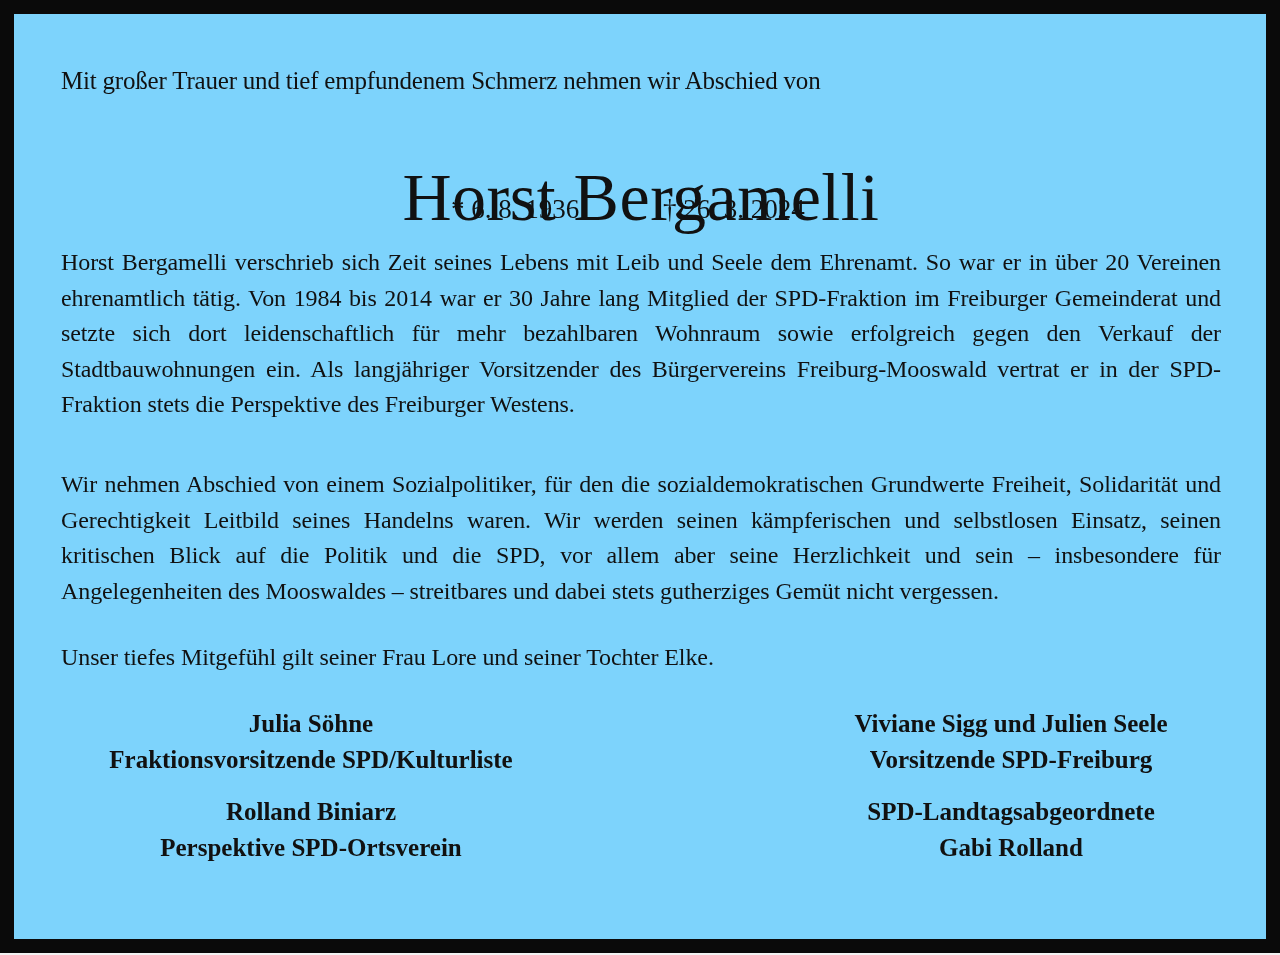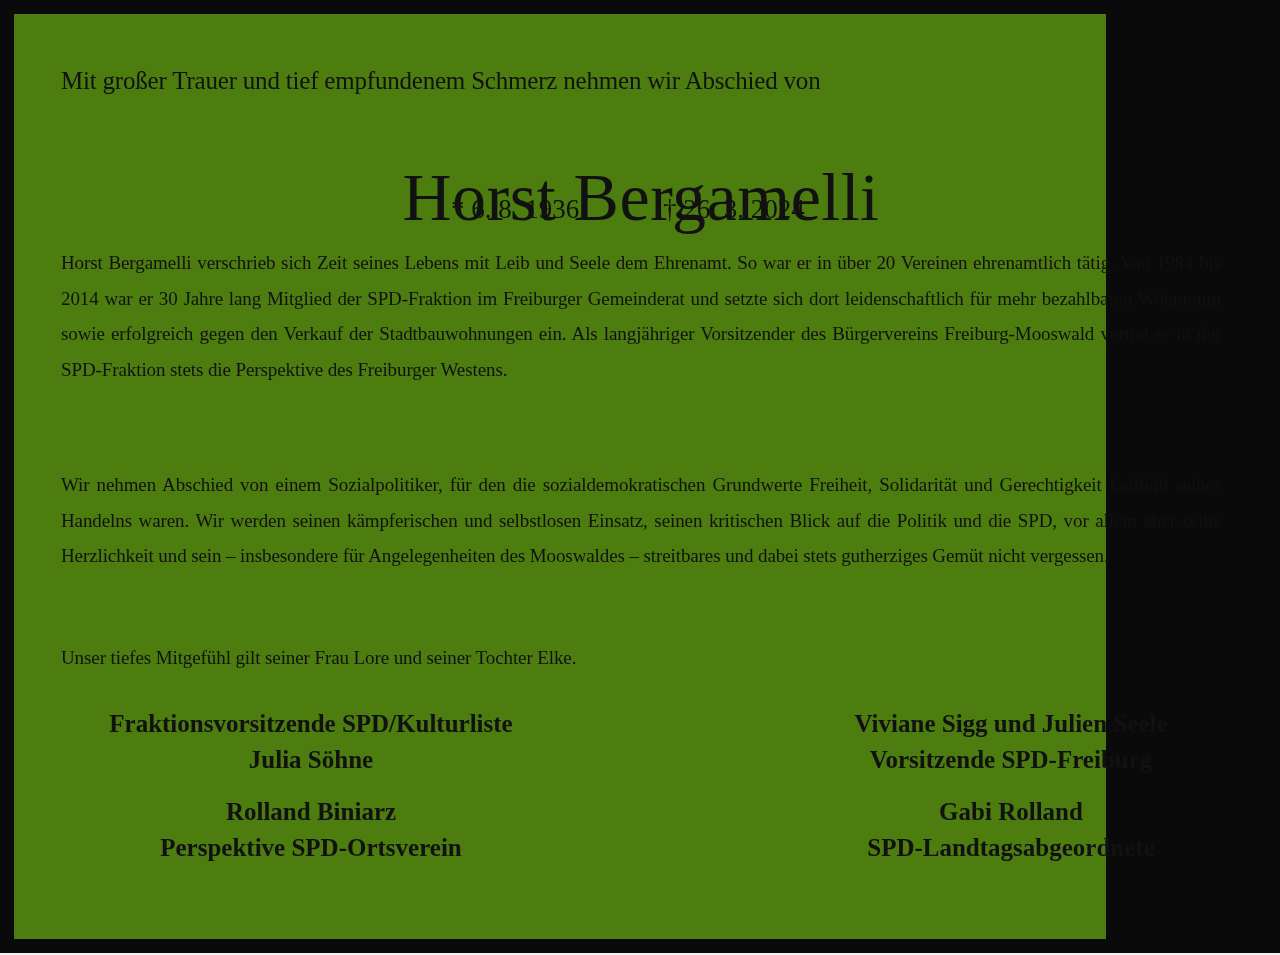--- a/index.html
+++ b/index.html
@@ -9,22 +9,22 @@
     font-family: "DejaVu Serif", "Liberation Serif", serif;
     color: #111;
   }
   .frame {
     position: absolute; left: 0; top: 0;
     width: 1280px; height: 953px;
     background: #0a0a0a;
   }
   .paper {
     position: absolute; left: 14px; top: 14px;
-    width: 1092px; height: 925px;
-    background: #4d7c0f;
+    width: 1252px; height: 925px;
+    background: #7dd3fc;
   }
   .content {
     position: absolute; left: 47px; top: 0; width: 1160px;
   }
   .intro {
     position: absolute; top: 53px; left: 0;
     font-family: "Liberation Serif", serif;
     font-size: 25px; letter-spacing: -0.2px;
     white-space: nowrap;
   }
@@ -36,21 +36,21 @@
   .dates {
     position: absolute; top: 178px; left: 0; width: 1160px;
     font-family: "Liberation Serif", serif;
     font-size: 27px; line-height: 34px;
   }
   .dates .born { position: absolute; left: 390px; }
   .dates .died { position: absolute; left: 602px; }
   .para {
     position: absolute; left: 0; width: 1160px;
     font-family: "Liberation Serif", serif;
-    font-size: 19px; line-height: 35.5px;
+    font-size: 24px; line-height: 35.5px;
     text-align: justify; text-align-last: left;
     letter-spacing: -0.1px;
   }
   .p1 { top: 231px; }
   .p2 { top: 453px; }
   .p3 { top: 626px; }
   .sig {
     position: absolute; text-align: center;
     font-family: "Liberation Serif", serif;
     font-weight: bold; font-size: 25px; line-height: 36px;
@@ -76,34 +76,34 @@
       <div class="dates">
         <span class="born">* 6. 8. 1936</span>
         <span class="died">† 26. 3. 2024</span>
       </div>
 
       <div class="para p1">Horst Bergamelli verschrieb sich Zeit seines Lebens mit Leib und Seele dem Ehrenamt. So war er in über 20 Vereinen ehrenamtlich tätig. Von 1984 bis 2014 war er 30 Jahre lang Mitglied der SPD-Fraktion im Freiburger Gemeinderat und setzte sich dort leidenschaftlich für mehr bezahlbaren Wohnraum sowie erfolgreich gegen den Verkauf der Stadtbauwohnungen ein. Als langjähriger Vorsitzender des Bürgervereins Freiburg-Mooswald vertrat er in der SPD-Fraktion stets die Perspektive des Freiburger Westens.</div>
       <div class="para p2">Wir nehmen Abschied von einem Sozialpolitiker, für den die sozialdemokratischen Grundwerte Freiheit, Solidarität und Gerechtigkeit Leitbild seines Handelns waren. Wir werden seinen kämpferischen und selbstlosen Einsatz, seinen kritischen Blick auf die Politik und die SPD, vor allem aber seine Herzlichkeit und sein – insbesondere für Angelegenheiten des Mooswaldes – streitbares und dabei stets gutherziges Gemüt nicht vergessen.</div>
       <div class="para p3">Unser tiefes Mitgefühl gilt seiner Frau Lore und seiner Tochter Elke.</div>
 
       <div class="sig sig-1">
+        <div>Julia Söhne</div>
         <div>Fraktionsvorsitzende SPD/Kulturliste</div>
-        <div>Julia Söhne</div>
       </div>
 
       <div class="sig sig-2">
         <div>Viviane Sigg und Julien Seele</div>
         <div>Vorsitzende SPD-Freiburg</div>
       </div>
 
       <div class="sig sig-3">
         <div>Rolland Biniarz</div>
         <div>Perspektive SPD-Ortsverein</div>
       </div>
 
       <div class="sig sig-4">
+        <div>SPD-Landtagsabgeordnete</div>
         <div>Gabi Rolland</div>
-        <div>SPD-Landtagsabgeordnete</div>
       </div>
 
     </div>
   </div>
 </div>
 
 </body></html>

